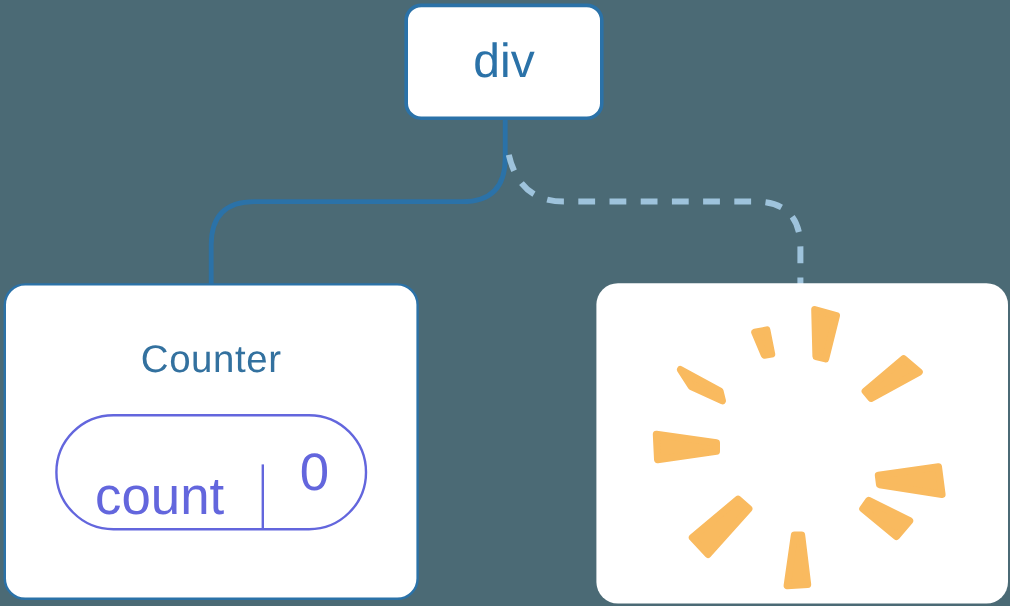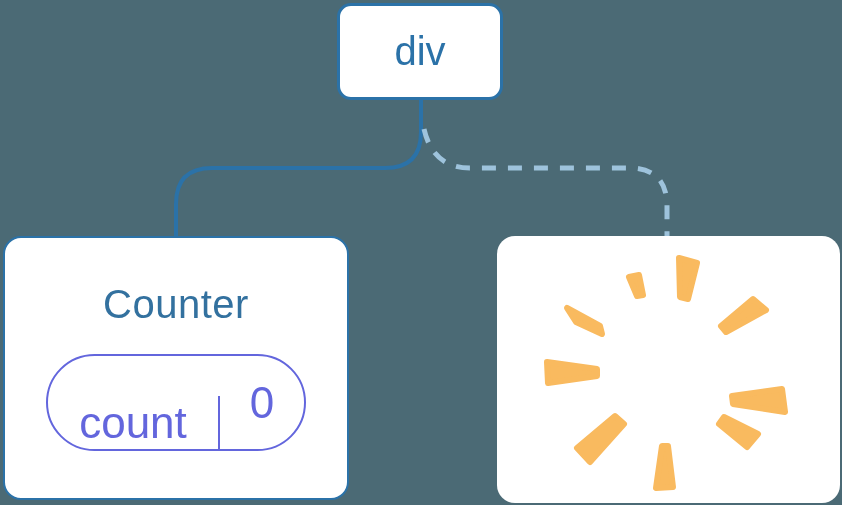--- a/index.html
+++ b/index.html
@@ -28,21 +28,21 @@
     color:var(--node-blue);font-size:40px;font-weight:500;
   }
   .counter-card{
     position:absolute;left:3px;top:236px;width:346px;height:264px;
     background:var(--card-bg);border:2.5px solid var(--node-blue);border-radius:18px;
     box-sizing:border-box;
     display:flex;flex-direction:column;align-items:center;
   }
   .counter-title{
     margin-top:44px;line-height:1.1;
-    font-size:40px;font-weight:500;letter-spacing:0.5px;
+    font-size:32px;font-weight:500;letter-spacing:0.5px;
     color:var(--title-blue);
   }
   .state-pill{
     margin-top:28px;width:260px;height:97px;box-sizing:border-box;
     border:2.5px solid var(--pill-indigo);border-radius:60px;
     display:flex;color:var(--pill-indigo);font-size:44px;
     background:var(--card-bg);
   }
   .pill-key{
     width:172px;box-sizing:border-box;

